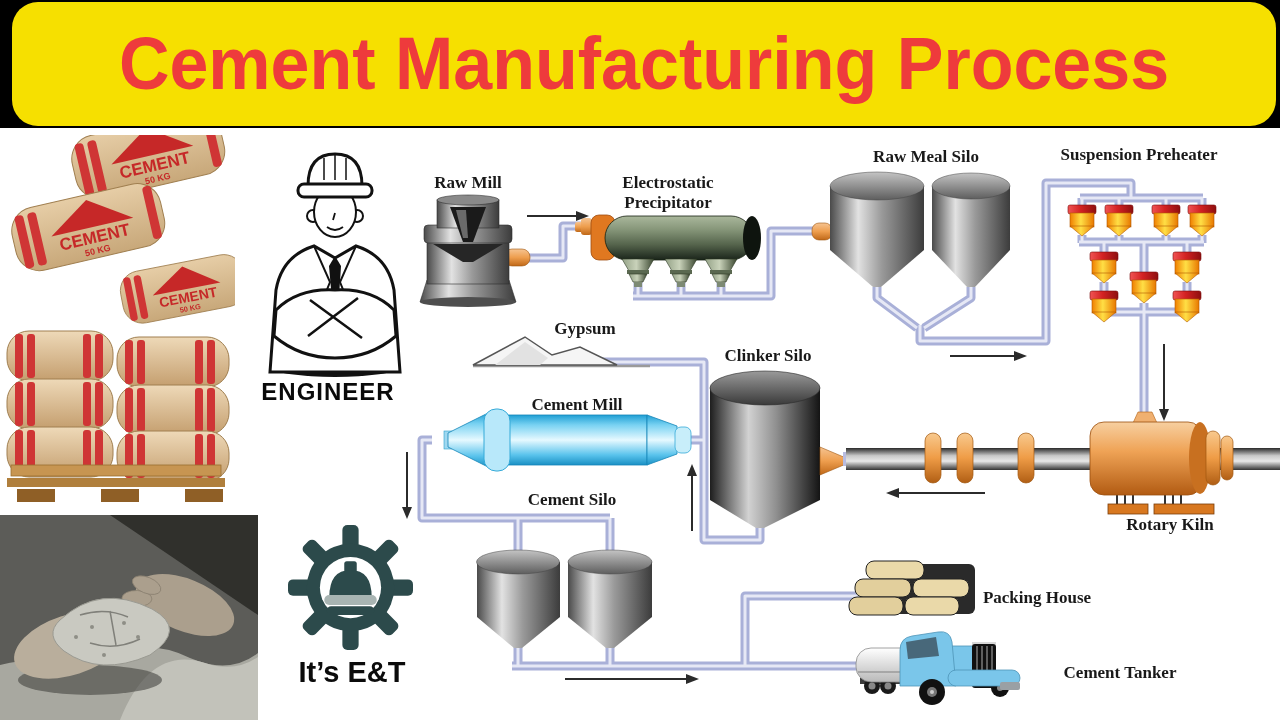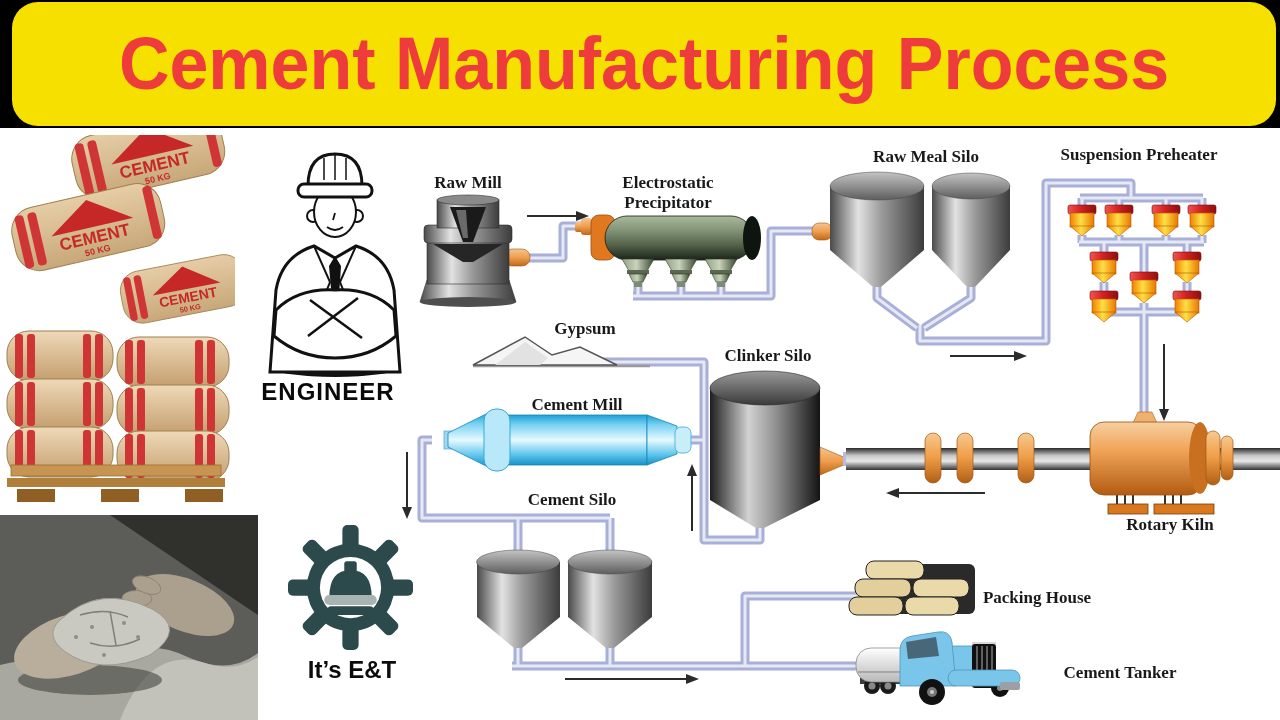--- a/index.html
+++ b/index.html
@@ -5,21 +5,21 @@
   html,body{margin:0;padding:0;}
   body{width:1280px;height:720px;background:#000;position:relative;overflow:hidden;
        font-family:"Liberation Sans",sans-serif;}
   .banner{position:absolute;left:12px;top:2px;width:1264px;height:124px;background:#F6E000;
           border-radius:26px;display:flex;align-items:center;justify-content:center;}
   .banner-title{font-weight:900;font-size:70px;letter-spacing:0px;color:#EE3B3C;
                 font-family:"Liberation Sans",sans-serif;transform:scaleY(1.06);white-space:nowrap;}
   .content{position:absolute;left:0;top:128px;width:1280px;height:592px;background:#ffffff;}
   .abs{position:absolute;}
   .brand-text{position:absolute;left:272px;top:528px;width:160px;text-align:center;
-              font-weight:bold;font-size:24px;color:#0b0b0b;}
+              font-weight:bold;font-size:29px;color:#0b0b0b;}
   
   text.dlabel{font-family:"Liberation Serif",serif;font-weight:700;font-size:17px;
               fill:#191919;text-anchor:middle;}
   .pipe-outer{fill:none;stroke:#A9B0D8;stroke-width:9;stroke-linejoin:round;}
   .pipe-inner{fill:none;stroke:#E6E8F5;stroke-width:3;stroke-linejoin:round;}
   .arrows line{stroke:#2b2b2b;stroke-width:2;}
   .arrows polygon{fill:#2b2b2b;stroke:none;}
   text.bagword{font-family:"Liberation Sans",sans-serif;font-weight:bold;fill:#C62828;text-anchor:middle;}
   text.engcap{font-family:"Liberation Sans",sans-serif;font-weight:bold;font-size:24px;
               fill:#0a0a0a;text-anchor:middle;letter-spacing:1px;}

